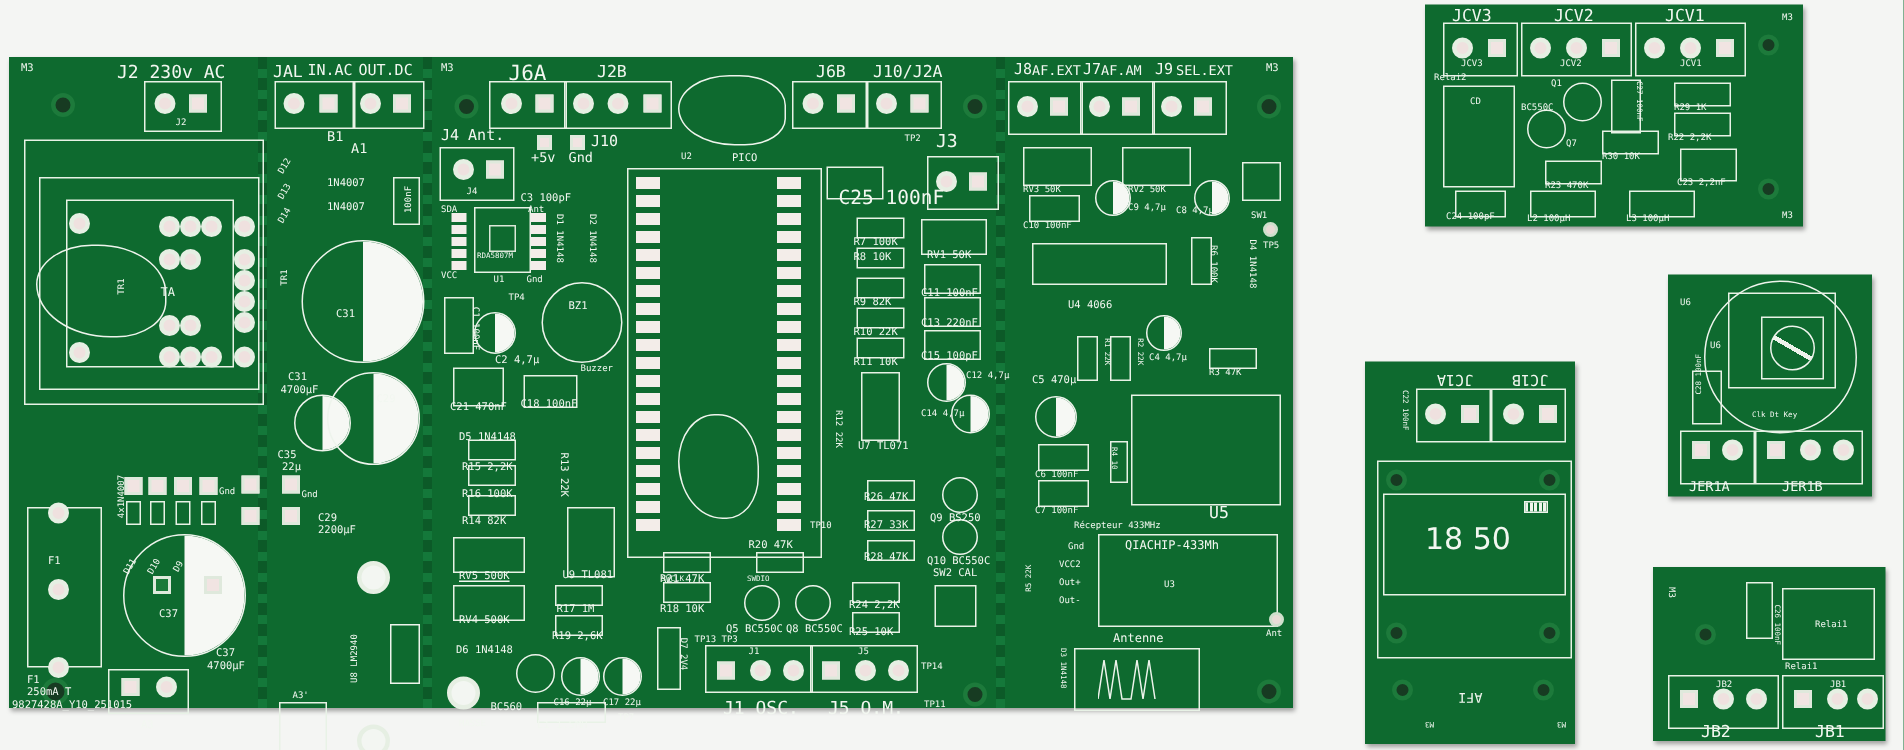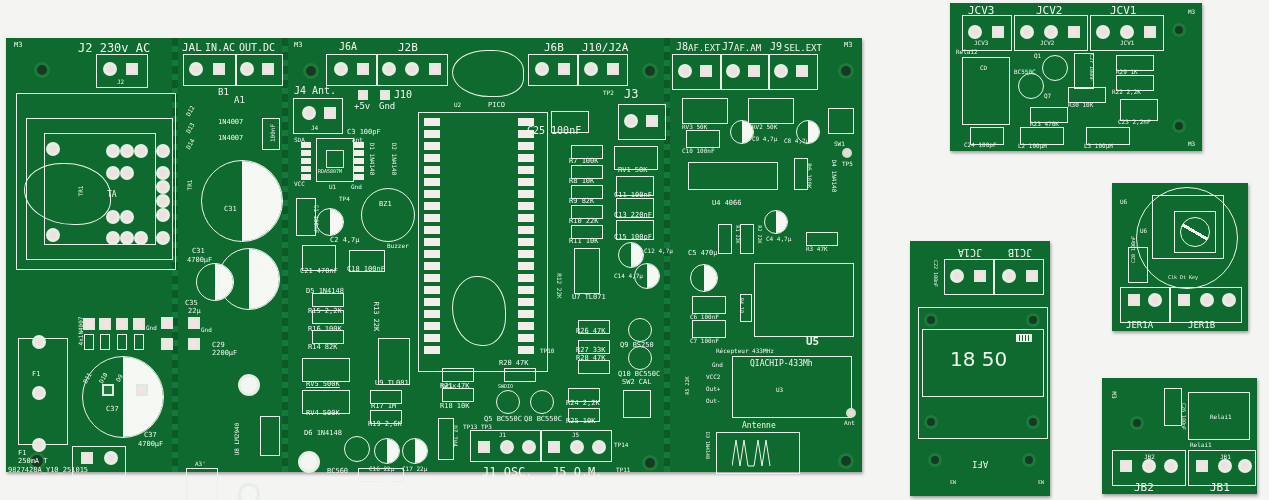--- a/index.html
+++ b/index.html
@@ -154,21 +154,21 @@
   <span class="silk" style="left:140px;top:287px;font-size:6px;">Gnd</span>
   <span class="silk" style="left:195px;top:289px;font-size:6px;">Gnd</span>
 
   <div class="abs" style="left:254px;top:378px;width:18px;height:38px;border:1px solid #eef4ec;"></div>
   <span class="silk" style="left:215px;top:398px;font-size:6px;transform:rotate(-90deg);">U8 LM2940</span>
   <div class="pad-rd" style="left:232px;top:336px;width:22px;height:22px;background:#f3f6f2;"></div>
   <div class="pad-rd" style="left:232px;top:445px;width:22px;height:22px;background:#f3f6f2;"></div>
   <div class="box" style="left:180px;top:430px;width:30px;height:38px;"></div>
   <span class="silk" style="left:189px;top:423px;font-size:6px;">A3'</span>
 
-  <span class="silk" style="left:333px;top:4px;font-size:10px;">J6A</span>
+  <span class="silk" style="left:333px;top:4px;font-size:14px;">J6A</span>
   <span class="silk" style="left:392px;top:4px;font-size:11px;">J2B</span>
   <div class="box" style="left:320px;top:16px;width:50px;height:30px;"></div>
   <div class="box" style="left:370px;top:16px;width:70px;height:30px;"></div>
   <div class="pad-rd" style="left:328px;top:24px;"></div>
   <div class="pad-sq" style="left:351px;top:25px;"></div>
   <div class="pad-rd" style="left:376px;top:24px;"></div>
   <div class="pad-rd" style="left:399px;top:24px;"></div>
   <div class="pad-sq" style="left:423px;top:25px;"></div>
 
   <div class="abs" style="left:446px;top:12px;width:70px;height:45px;border:1.5px solid #eef4ec;border-radius:50% 45% 40% 55%;"></div>
@@ -310,46 +310,46 @@
   <div class="pad-rd" style="left:564px;top:402px;"></div>
   <div class="pad-rd" style="left:586px;top:402px;"></div>
   <span class="silk" style="left:566px;top:394px;font-size:6px;">J5</span>
   <span class="silk" style="left:546px;top:428px;font-size:12px;">J5 O.M.</span>
 
   <div class="box" style="left:572px;top:282px;width:30px;height:12px;"></div>
   <span class="silk" style="left:570px;top:290px;font-size:7px;">R26 47K</span>
   <div class="box" style="left:572px;top:302px;width:30px;height:12px;"></div>
   <span class="silk" style="left:570px;top:309px;font-size:7px;">R27 33K</span>
   <div class="box" style="left:572px;top:322px;width:30px;height:12px;"></div>
-  <span class="silk" style="left:570px;top:317px;font-size:7px;">R28 47K</span>
+  <span class="silk" style="left:570px;top:330px;font-size:7px;">R28 47K</span>
   <div class="abs" style="left:622px;top:280px;width:22px;height:22px;border-radius:50%;border:1px solid #eef4ec;"></div>
   <span class="silk" style="left:614px;top:304px;font-size:7px;">Q9 BS250</span>
   <div class="abs" style="left:622px;top:308px;width:22px;height:22px;border-radius:50%;border:1px solid #eef4ec;"></div>
   <span class="silk" style="left:612px;top:333px;font-size:7px;">Q10 BC550C</span>
   <div class="box" style="left:562px;top:350px;width:30px;height:12px;"></div>
   <span class="silk" style="left:560px;top:362px;font-size:7px;">R24 2,2K</span>
   <div class="box" style="left:562px;top:370px;width:30px;height:12px;"></div>
   <span class="silk" style="left:560px;top:380px;font-size:7px;">R25 10K</span>
   <span class="silk" style="left:616px;top:341px;font-size:7px;">SW2 CAL</span>
   <div class="box" style="left:617px;top:352px;width:26px;height:26px;"></div>
   <span class="silk" style="left:608px;top:404px;font-size:6px;">TP14</span>
   <span class="silk" style="left:610px;top:429px;font-size:6px;">TP11</span>
 
   <span class="silk" style="left:597px;top:52px;font-size:6px;">TP2</span>
   <span class="silk" style="left:618px;top:50px;font-size:12px;text-align:center;">J3</span>
   <div class="box" style="left:612px;top:66px;width:46px;height:34px;"></div>
   <div class="pad-rd" style="left:618px;top:76px;"></div>
   <div class="pad-sq" style="left:640px;top:77px;"></div>
   <div class="box" style="left:545px;top:73px;width:36px;height:20px;"></div>
-  <span class="silk" style="left:508px;top:88px;font-size:10px;padding-left:13px;">C25 100nF</span>
+  <span class="silk" style="left:540px;top:88px;font-size:13px;padding-left:13px;">C25 100nF</span>
 
   <div class="box" style="left:565px;top:107px;width:30px;height:12px;"></div>
   <span class="silk" style="left:563px;top:120px;font-size:7px;">R7 100K</span>
   <div class="box" style="left:565px;top:127px;width:30px;height:12px;"></div>
-  <span class="silk" style="left:563px;top:140px;font-size:7px;text-align:center;">R8 10K</span>
+  <span class="silk" style="left:563px;top:130px;font-size:7px;text-align:center;">R8 10K</span>
   <div class="box" style="left:565px;top:147px;width:30px;height:12px;"></div>
   <span class="silk" style="left:563px;top:160px;font-size:7px;">R9 82K</span>
   <div class="box" style="left:565px;top:167px;width:30px;height:12px;"></div>
   <span class="silk" style="left:563px;top:180px;font-size:7px;">R10 22K</span>
   <div class="box" style="left:565px;top:187px;width:30px;height:12px;"></div>
   <span class="silk" style="left:563px;top:200px;font-size:7px;">R11 10K</span>
   <span class="silk" style="left:540px;top:245px;font-size:6px;transform:rotate(90deg);">R12 22K</span>
   <div class="box" style="left:568px;top:210px;width:24px;height:44px;"></div>
   <span class="silk" style="left:566px;top:256px;font-size:7px;">U7 TL071</span>
 
@@ -424,21 +424,21 @@
       <div class="half"></div>
     </div>
   <div class="box" style="left:686px;top:258px;width:32px;height:16px;"></div>
   <span class="silk" style="left:684px;top:276px;font-size:6px;">C6 100nF</span>
   <div class="box" style="left:686px;top:282px;width:32px;height:16px;"></div>
   <span class="silk" style="left:684px;top:300px;font-size:6px;">C7 100nF</span>
   <div class="box" style="left:734px;top:256px;width:10px;height:26px;"></div>
   <span class="silk" style="left:728px;top:265px;font-size:5px;transform:rotate(90deg);">R4 10</span>
 
   <div class="box" style="left:748px;top:225px;width:98px;height:72px;"></div>
-  <span class="silk" style="left:800px;top:298px;font-size:11px;font-weight:bold;">U5</span>
+  <span class="silk" style="left:800px;top:298px;font-size:11px;">U5</span>
   <span class="silk" style="left:710px;top:310px;font-size:6px;">Récepteur 433MHz</span>
   <div class="box" style="left:726px;top:318px;width:118px;height:60px;"></div>
   <span class="silk" style="left:744px;top:322px;font-size:8px;">QIACHIP-433Mh</span>
   <span class="silk" style="left:770px;top:349px;font-size:6px;">U3</span>
   <span class="silk" style="left:706px;top:324px;font-size:6px;">Gnd</span>
   <span class="silk" style="left:700px;top:336px;font-size:6px;">VCC2</span>
   <span class="silk" style="left:700px;top:348px;font-size:6px;">Out+</span>
   <span class="silk" style="left:700px;top:360px;font-size:6px;">Out-</span>
   <span class="silk" style="left:672px;top:345px;font-size:5px;transform:rotate(-90deg);">R5 22K</span>
   <span class="silk" style="left:688px;top:405px;font-size:5px;transform:rotate(90deg);">D3 1N4148</span>

